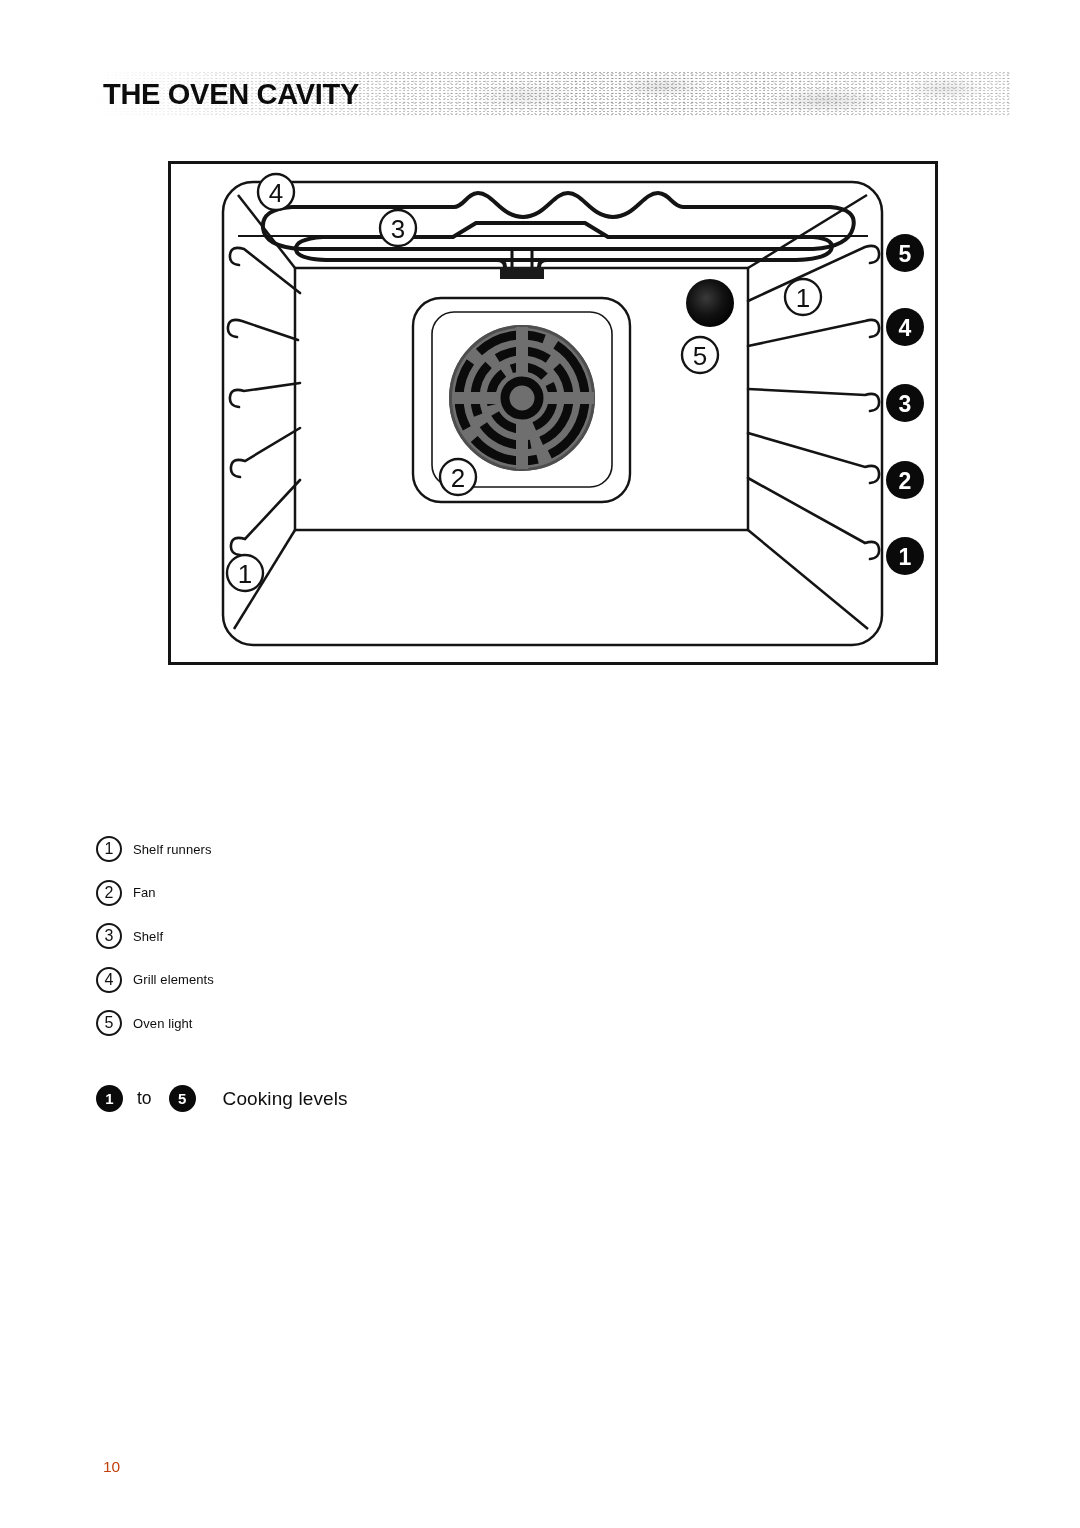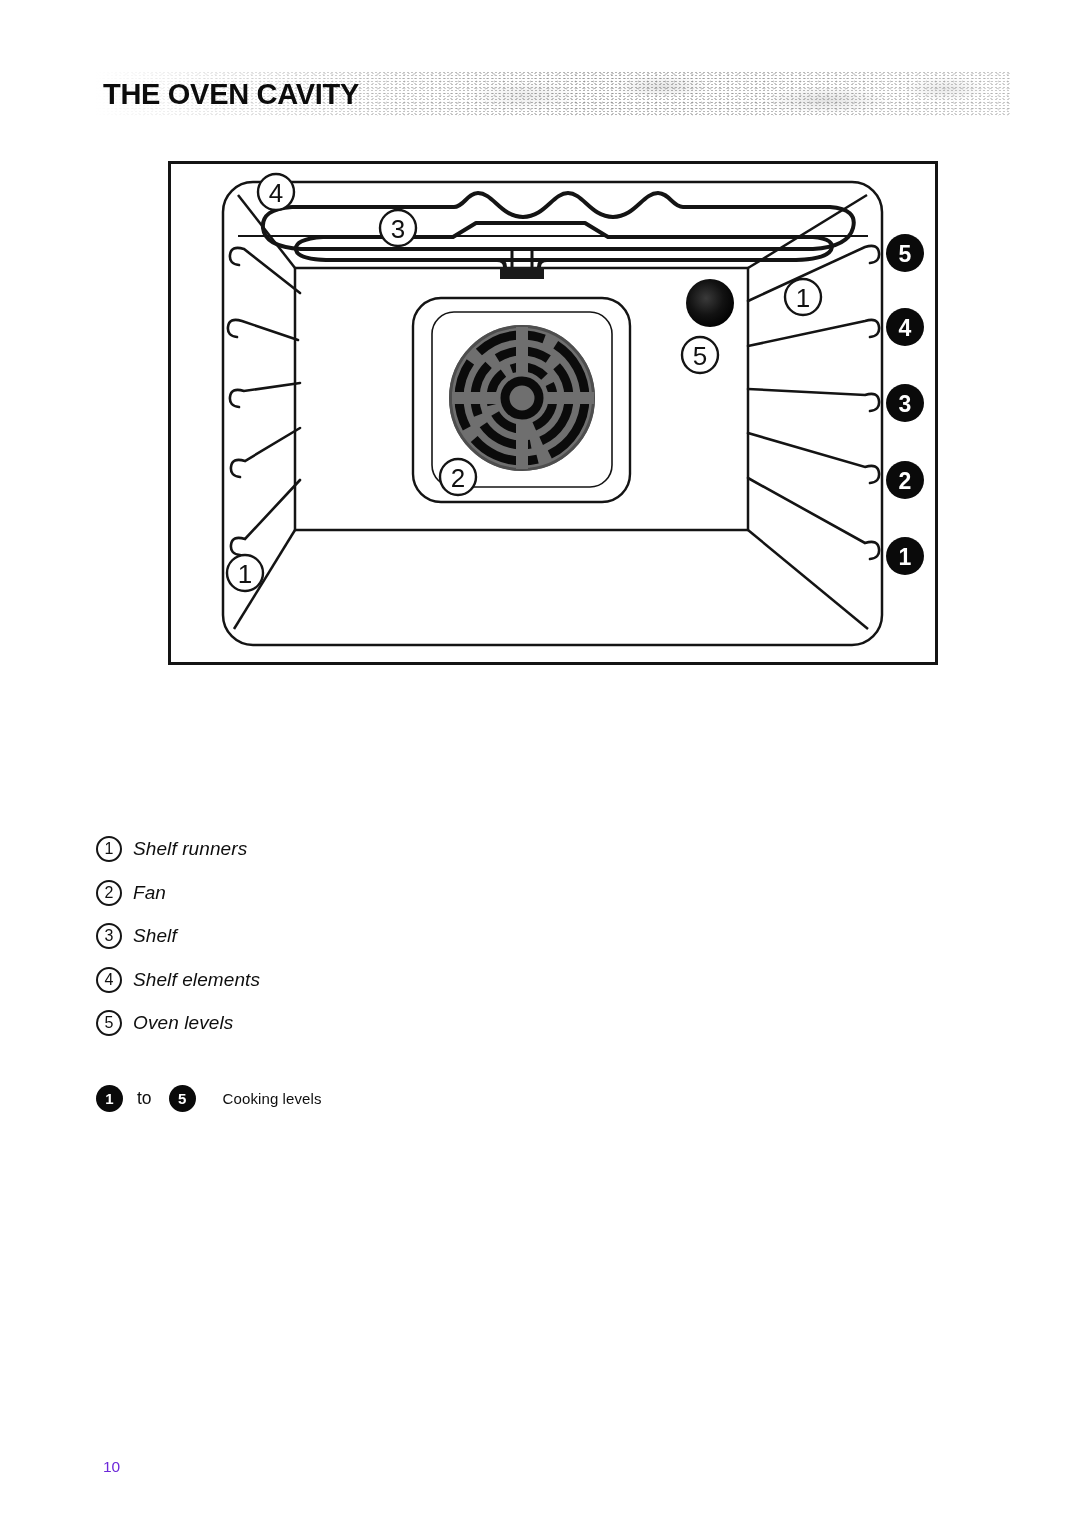--- a/index.html
+++ b/index.html
@@ -42,32 +42,32 @@
   .badge-text{font-family:"Liberation Sans",sans-serif;font-size:23px;font-weight:bold;fill:#fff;}
 
   
   .legend{position:absolute;left:96px;top:836px;}
   .legend-row{display:flex;align-items:center;height:26px;margin-bottom:17.5px;}
   .circ-num{
     box-sizing:border-box;width:26px;height:26px;border:2px solid #151515;border-radius:50%;
     display:inline-flex;align-items:center;justify-content:center;
     font-size:16px;color:#111;flex:0 0 auto;margin-right:11px;background:#fff;
   }
-  .legend-label{font-size:19px;color:#0e0e0e;letter-spacing:.1px;font-style:italic;}
+  .legend-label{font-size:13px;color:#0e0e0e;letter-spacing:.1px;}
 
   .levels-row{position:absolute;left:96px;top:1085px;display:flex;align-items:center;}
   .fill-num{
     width:27px;height:27px;border-radius:50%;background:#0a0a0a;color:#fff;
     display:inline-flex;align-items:center;justify-content:center;
     font-size:15px;font-weight:bold;flex:0 0 auto;
   }
   .levels-word{font-size:17.5px;color:#0e0e0e;margin:0 17px 0 14px;}
-  .levels-label{font-size:15px;color:#0e0e0e;margin-left:27px;letter-spacing:.1px;}
-
-  .page-number{position:absolute;left:103px;top:1458px;font-size:15.5px;color:#6d28d9;}
+  .levels-label{font-size:19px;color:#0e0e0e;margin-left:27px;letter-spacing:.1px;}
+
+  .page-number{position:absolute;left:103px;top:1458px;font-size:15.5px;color:#c2410c;}
 </style>
 </head>
 <body>
 
 <div class="page">
 
   <div class="title-band"></div>
   <h1 class="page-title">THE OVEN CAVITY</h1>
 
   <svg class="figure" width="770" height="504" viewBox="0 0 770 504">
@@ -205,25 +205,25 @@
     <div class="legend-row">
       <span class="circ-num">2</span>
       <span class="legend-label">Fan</span>
     </div>
     <div class="legend-row">
       <span class="circ-num">3</span>
       <span class="legend-label">Shelf</span>
     </div>
     <div class="legend-row">
       <span class="circ-num">4</span>
-      <span class="legend-label">Shelf elements</span>
+      <span class="legend-label">Grill elements</span>
     </div>
     <div class="legend-row">
       <span class="circ-num">5</span>
-      <span class="legend-label">Oven levels</span>
+      <span class="legend-label">Oven light</span>
     </div>
   </div>
 
   <div class="levels-row">
     <span class="fill-num">1</span>
     <span class="levels-word">to</span>
     <span class="fill-num">5</span>
     <span class="levels-label">Cooking levels</span>
   </div>
 

